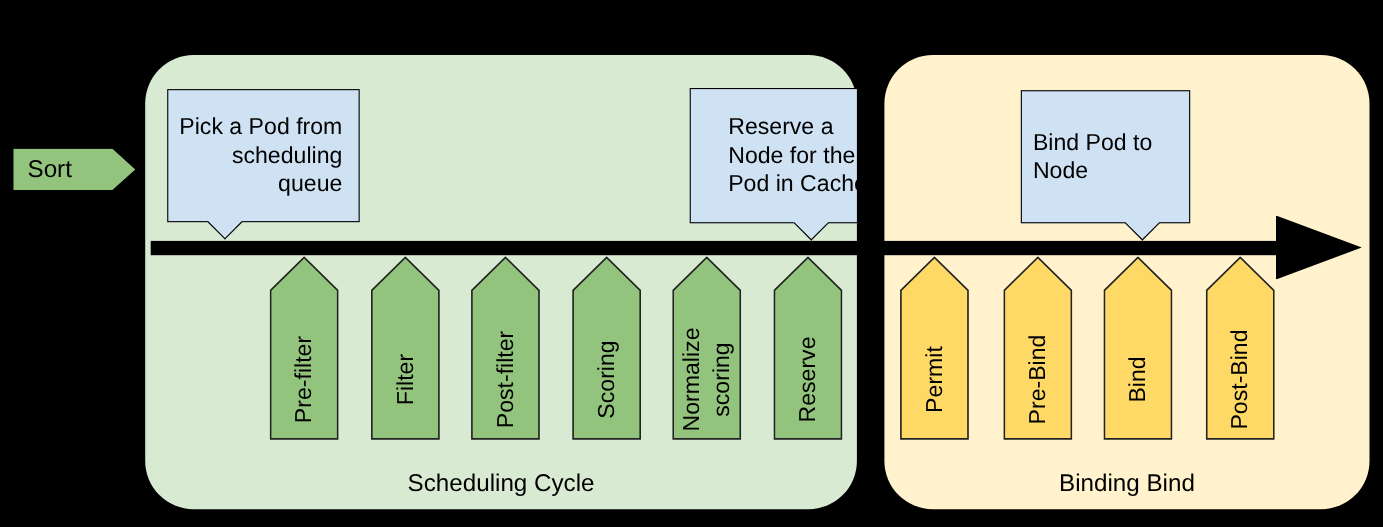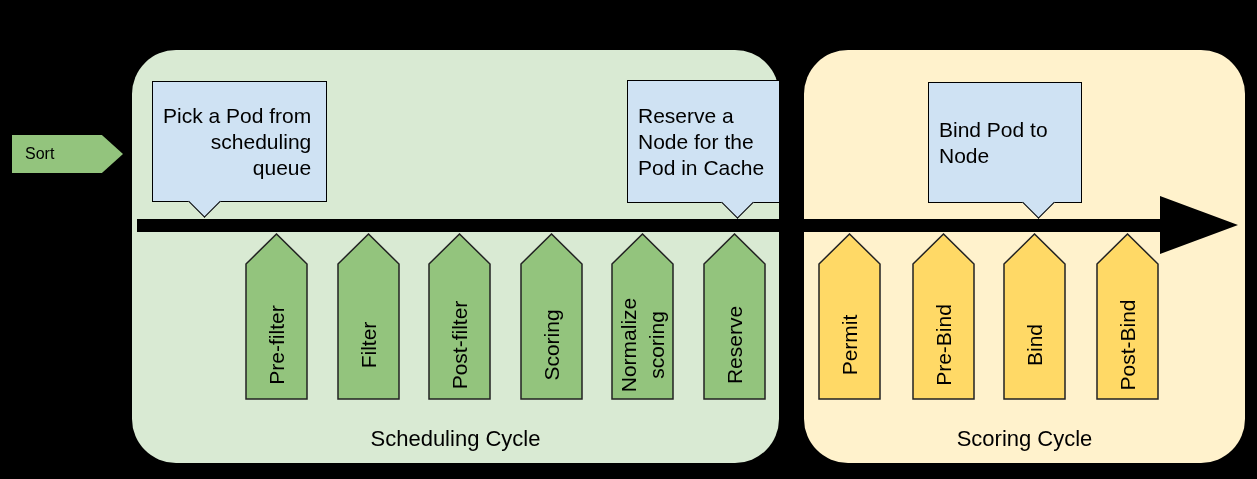--- a/index.html
+++ b/index.html
@@ -15,21 +15,21 @@
   html,body{margin:0;padding:0;background:var(--background);}
   body{font-family:"Liberation Sans","DejaVu Sans",sans-serif;color:var(--text);}
   #canvas{position:relative;width:1257px;height:479px;background:var(--background);overflow:hidden;}
 
   
   .sort-arrow{
     position:absolute;left:12px;top:135px;width:111px;height:38px;
     background:var(--green-arrow);
     clip-path:polygon(0 0,81% 0,100% 50%,81% 100%,0 100%);
     display:flex;align-items:center;
-    font-size:16px;padding-left:13px;box-sizing:border-box;z-index:2;
+    font-size:22px;padding-left:13px;box-sizing:border-box;z-index:2;
   }
 
   
   .cycle{position:absolute;top:50px;height:413px;border-radius:44px;z-index:1;}
   .cycle.scheduling{left:132px;width:647px;background:var(--scheduling-bg);}
   .cycle.binding{left:804px;width:441px;background:var(--binding-bg);}
   .cycle-label{
     position:absolute;left:0;right:0;top:376px;text-align:center;
     font-size:22px;line-height:26px;
   }
@@ -58,40 +58,40 @@
   }
   .callout-text{padding-left:10px;font-size:21px;line-height:26px;white-space:pre;}
   .tail{
     position:absolute;bottom:-12px;width:22px;height:22px;
     background:var(--callout-bg);
     border-right:1.6px solid #000;border-bottom:1.6px solid #000;
     transform:rotate(45deg);
   }
   .callout.c1{left:152px;top:81px;width:175px;height:121px;text-align:right;}
   .callout.c1 .tail{left:40px;}
-  .callout.c2{left:627px;top:80px;width:153px;height:123px;}
+  .callout.c2{left:627px;top:80px;width:153px;height:123px;padding-left:24px;}
   .callout.c2 .tail{left:98px;}
   .callout.c3{left:928px;top:82px;width:154px;height:121px;align-items:center;}
   .callout.c3 .tail{left:98px;}
 </style>
 </head>
 <body>
 
 <div id="canvas">
 
   <div class="sort-arrow">
     <span>Sort</span>
   </div>
 
   <div class="cycle scheduling">
     <div class="cycle-label">Scheduling Cycle</div>
   </div>
 
   <div class="cycle binding">
-    <div class="cycle-label">Scoring Cycle</div>
+    <div class="cycle-label">Binding Bind</div>
   </div>
 
   <div class="shaft"></div>
   <div class="head"></div>
 
   <div class="plugin green" style="left:245px">
     <svg width="63" height="167" viewBox="0 0 63 167">
         <polygon points="1,31 31.5,1 62,31 62,166 1,166"></polygon>
       </svg>
     <div class="plabel">Pre-filter</div>

